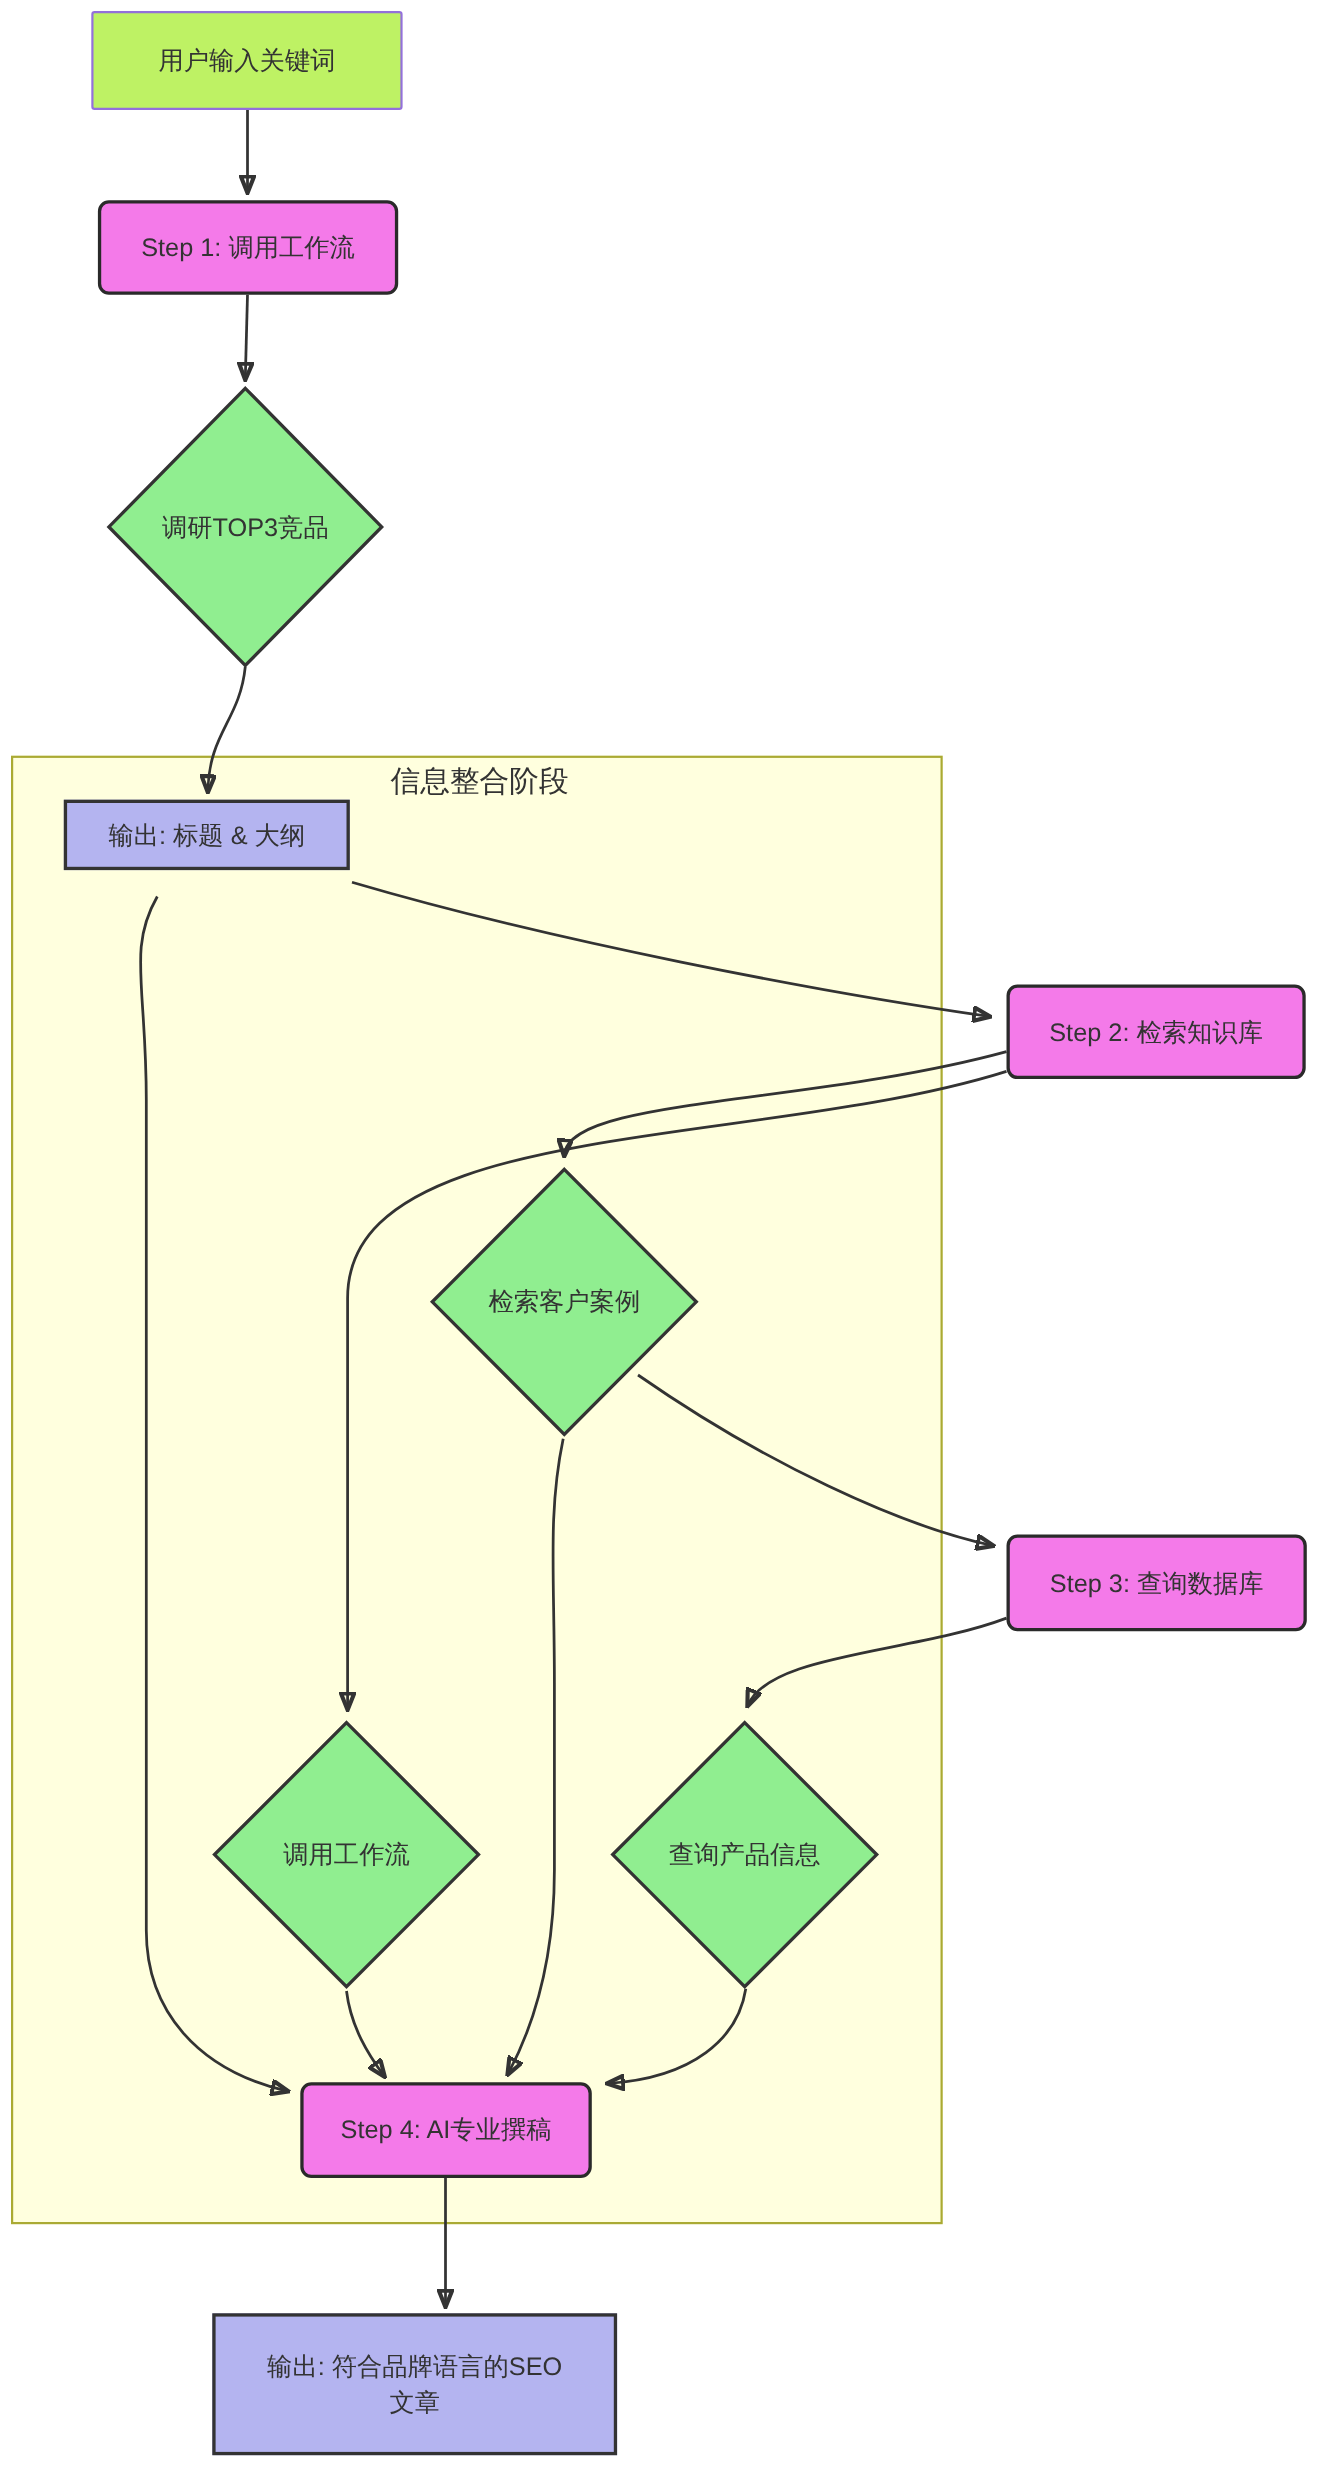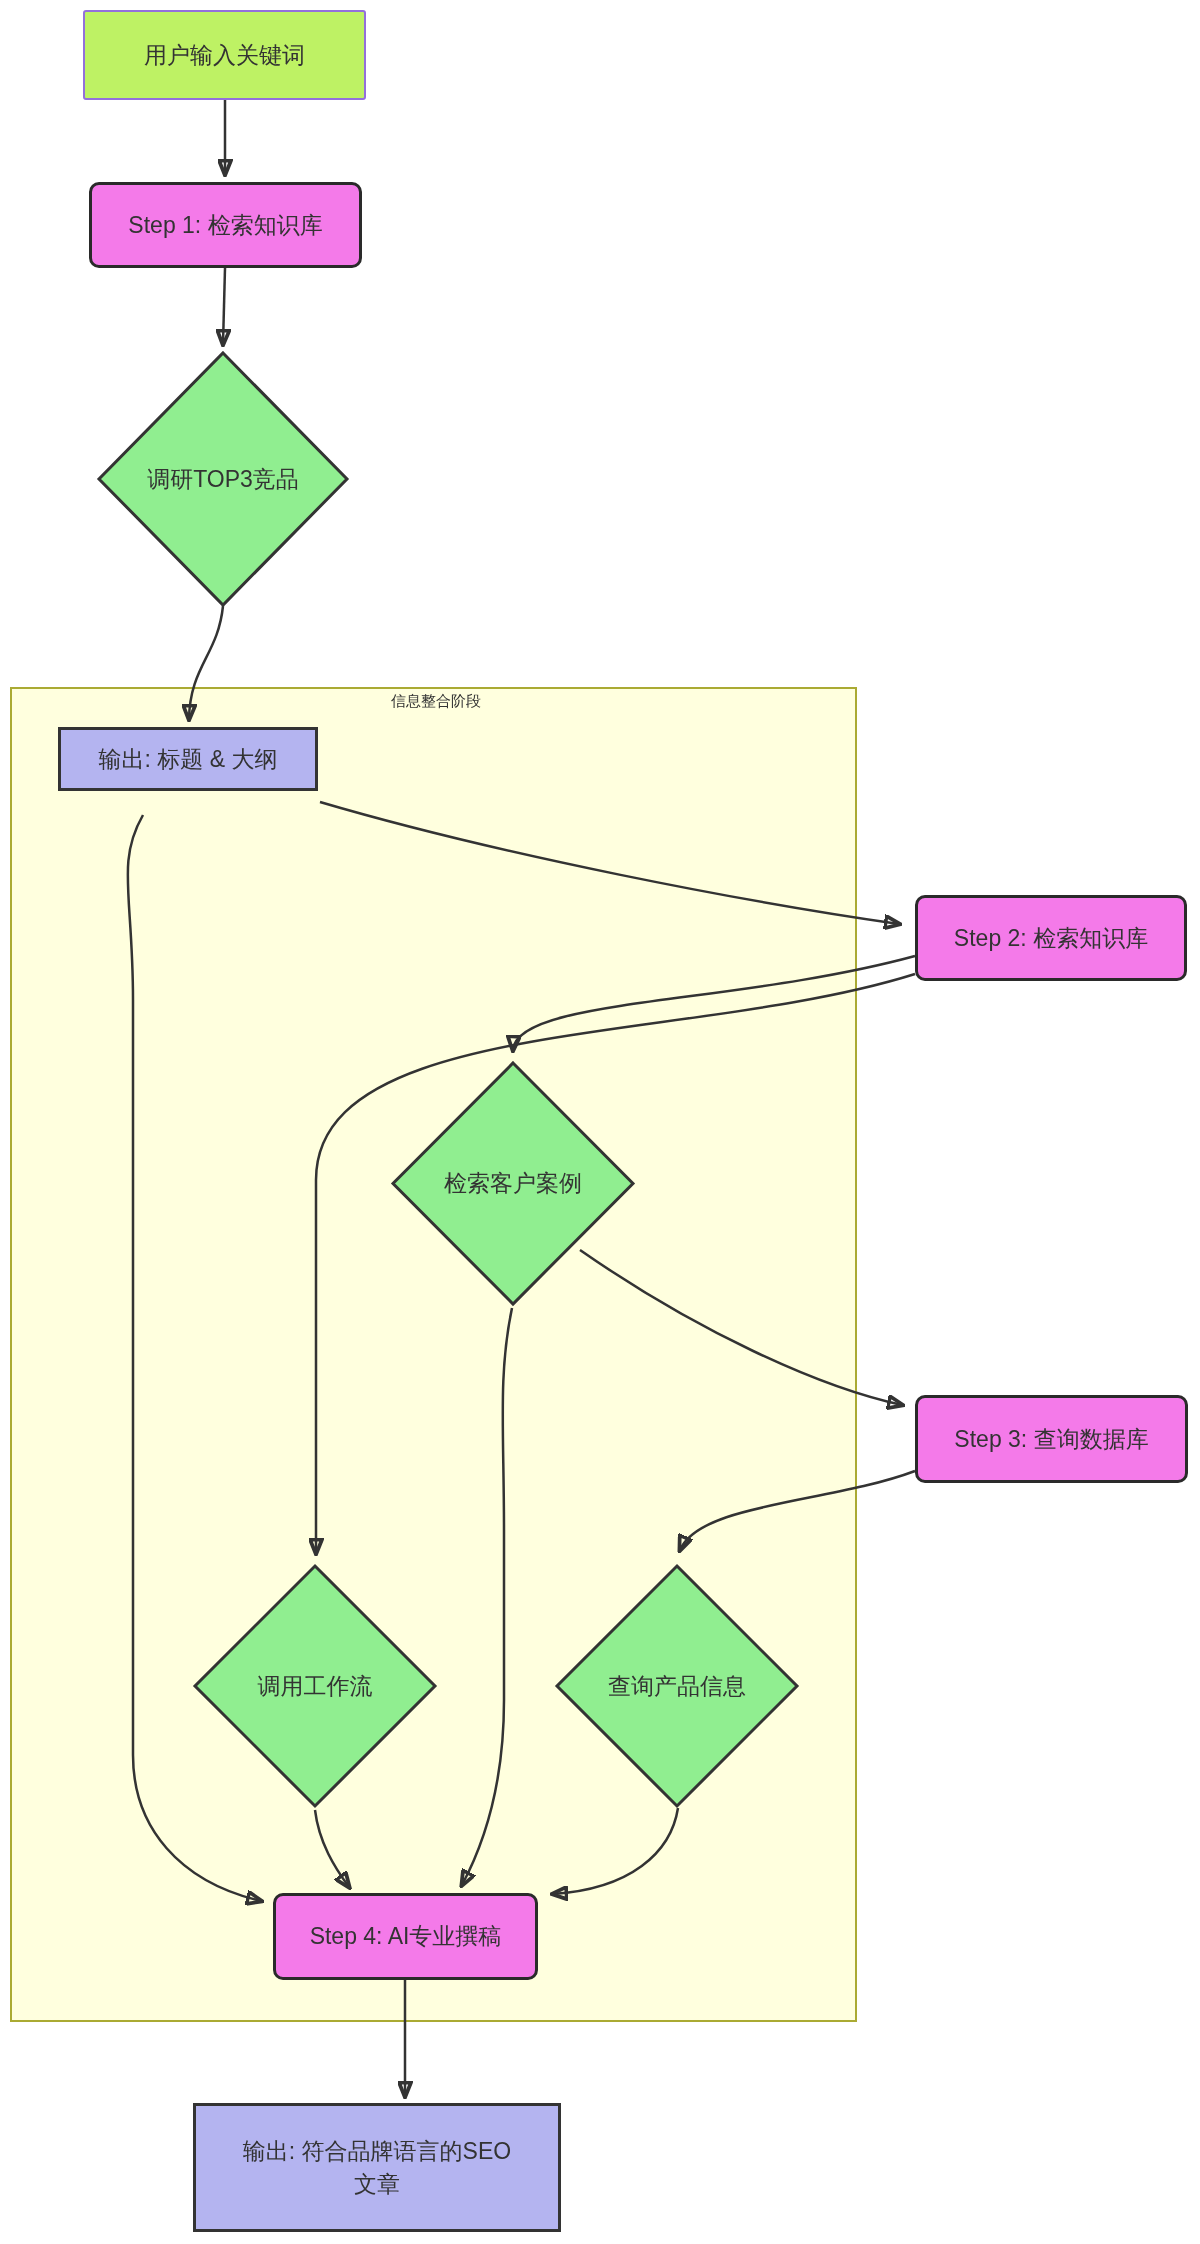--- a/index.html
+++ b/index.html
@@ -7,21 +7,21 @@
     position:relative; width:1200px; height:2244px; background:#ffffff;
     font-family:"Liberation Sans","DejaVu Sans",sans-serif; color:#333333;
     overflow:hidden;
   }
   .stage {
     position:absolute; left:10px; top:687px; width:847px; height:1335px;
     background:#FFFFDE; border:2px solid #AAAA33; box-sizing:border-box; z-index:0;
   }
   .stage-title {
     position:absolute; left:284px; top:3px; width:280px; text-align:center;
-    font-size:15px; color:#333333;
+    font-size:27px; color:#333333;
   }
   svg.edges {
     position:absolute; left:0; top:0; width:1200px; height:2244px; z-index:1;
     pointer-events:none;
   }
   svg.edges path { stroke:#333333; stroke-width:2.5; fill:none; }
   .node {
     position:absolute; display:flex; align-items:center; justify-content:center;
     text-align:center; box-sizing:border-box; z-index:2; font-size:23px; line-height:1.4;
   }
@@ -62,21 +62,21 @@
     <path marker-end="url(#arrow)" d="M315,1810 C319,1843 335,1868 349,1887"></path>
     <path marker-end="url(#arrow)" d="M678,1808 C671,1853 630,1889 553,1894"></path>
     <path marker-end="url(#arrow)" d="M405,1980 L405,2096"></path>
   </svg>
 
   <div class="node rect-lavender" style="left:83px; top:10px; width:283px; height:90px;">
     <span class="label">用户输入关键词</span>
   </div>
 
   <div class="node rounded-pink" style="left:89px; top:182px; width:273px; height:86px;">
-    <span class="label">Step 1: 检索知识库</span>
+    <span class="label">Step 1: 调用工作流</span>
   </div>
 
   <div class="node diamond" style="left:96px; top:350px; width:254px; height:258px;">
     <svg class="shape" viewBox="0 0 254 258" preserveAspectRatio="none">
       <polygon points="127,3 251,129 127,255 3,129"></polygon>
     </svg>
     <span class="label">调研TOP3竞品</span>
   </div>
 
   <div class="node rect-peri" style="left:58px; top:727px; width:260px; height:64px;">

